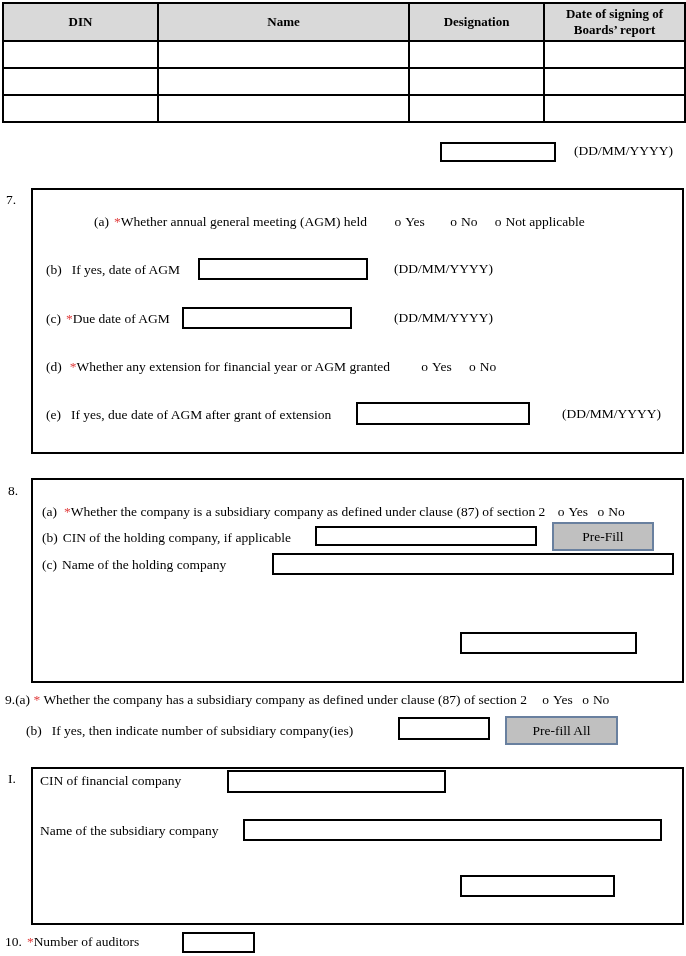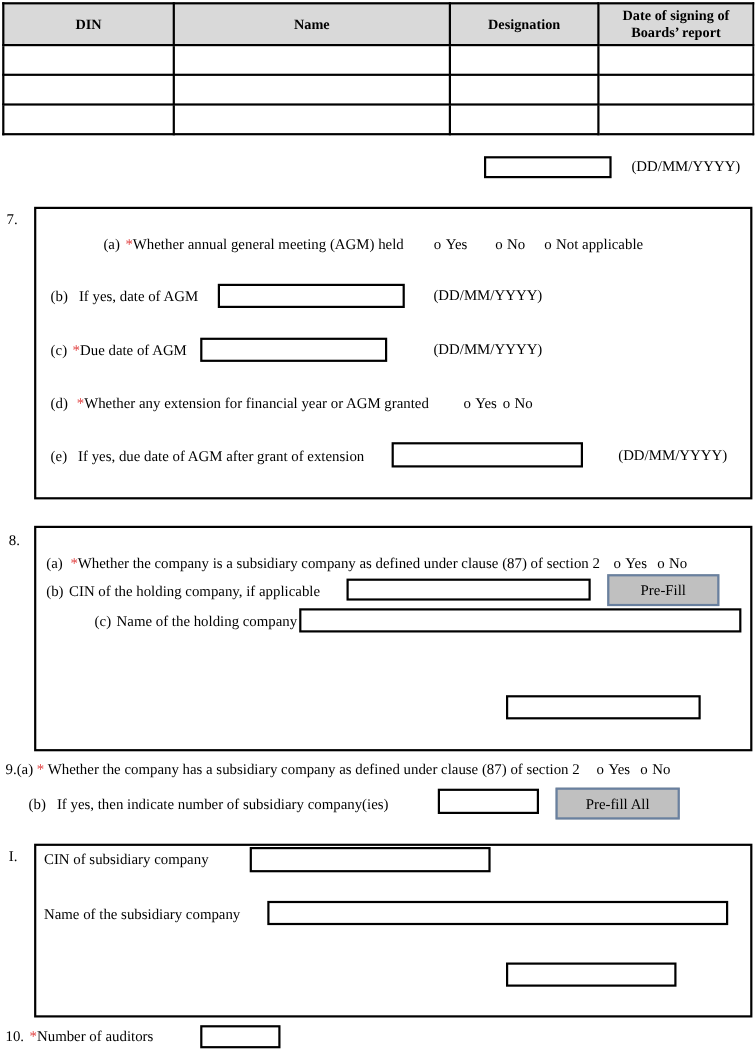--- a/index.html
+++ b/index.html
@@ -104,21 +104,21 @@
 
   <div class="lbl" style="left:46px;top:310px;">
     <span class="num">(c)</span><span class="req">*</span><span>Due date of AGM</span>
   </div>
   <input class="tin" style="left: 182px; top: 307px; width: 170px; height: 22px;" type="text" value="">
   <span class="hint" style="left:394px;top:310px;">(DD/MM/YYYY)</span>
 
   <div class="lbl" style="left:46px;top:358px;">
     <span class="num" style="margin-right:8px;">(d)</span><span class="req">*</span><span>Whether any extension for financial year or AGM granted</span>
     <span class="radio-opt" style="margin-left:28px;"><span class="radio-glyph">o</span><span>Yes</span></span>
-    <span class="radio-opt" style="margin-left:2px;"><span class="radio-glyph">o</span><span>No</span></span>
+    <span class="radio-opt" style="margin-left:14px;"><span class="radio-glyph">o</span><span>No</span></span>
   </div>
 
   <div class="lbl" style="left:46px;top:406px;">
     <span class="num" style="margin-right:10px;">(e)</span><span>If yes, due date of AGM after grant of extension</span>
   </div>
   <input class="tin" style="left: 356px; top: 402px; width: 174px; height: 23px;" type="text" value="">
   <span class="hint" style="left:562px;top:406px;">(DD/MM/YYYY)</span>
 
   <div class="box" style="left:31px;top:478px;width:653px;height:205px;"></div>
   <div class="lbl" style="left:8px;top:482px;">8.</div>
@@ -128,21 +128,21 @@
     <span class="radio-opt" style="margin-left:9px;"><span class="radio-glyph">o</span><span>Yes</span></span>
     <span class="radio-opt" style="margin-left:6px;"><span class="radio-glyph">o</span><span>No</span></span>
   </div>
 
   <div class="lbl" style="left:42px;top:529px;">
     <span class="num">(b)</span><span>CIN of the holding company, if applicable</span>
   </div>
   <input class="tin" style="left: 315px; top: 526px; width: 222px; height: 20px;" type="text" value="">
   <button class="btn" style="left:552px;top:522px;width:102px;height:29px;">Pre-Fill</button>
 
-  <div class="lbl" style="left:42px;top:556px;margin-left:44px;">
+  <div class="lbl" style="left:42px;top:556px;">
     <span class="num">(c)</span><span>Name of the holding company</span>
   </div>
   <input class="tin" style="left: 272px; top: 553px; width: 402px; height: 22px;" type="text" value="">
 
   <input class="tin" style="left: 460px; top: 632px; width: 177px; height: 22px;" type="text" value="">
 
   <div class="lbl" style="left:5px;top:691px;">
     <span>9.(a)</span>
     <span class="req">*</span>
     <span>Whether the company has a subsidiary company as defined under clause (87) of section 2</span>
@@ -152,21 +152,21 @@
 
   <div class="lbl" style="left:26px;top:722px;">
     <span class="num" style="margin-right:10px;">(b)</span><span>If yes, then indicate number of subsidiary company(ies)</span>
   </div>
   <input class="tin" style="left: 398px; top: 717px; width: 92px; height: 23px;" type="text" value="">
   <button class="btn" style="left:505px;top:716px;width:113px;height:29px;">Pre-fill All</button>
 
   <div class="box" style="left:31px;top:767px;width:653px;height:158px;"></div>
   <div class="lbl" style="left:8px;top:770px;">I.</div>
 
-  <div class="lbl" style="left:40px;top:772px;">CIN  of subsidiary company</div>
+  <div class="lbl" style="left:40px;top:772px;">CIN  of financial company</div>
   <input class="tin" style="left: 227px; top: 770px; width: 219px; height: 23px;" type="text" value="">
 
   <div class="lbl" style="left:40px;top:822px;">Name of the subsidiary company</div>
   <input class="tin" style="left: 243px; top: 819px; width: 419px; height: 22px;" type="text" value="">
 
   <input class="tin" style="left: 460px; top: 875px; width: 155px; height: 22px;" type="text" value="">
 
   <div class="lbl" style="left:5px;top:933px;">
     <span class="num">10.</span><span class="req">*</span><span>Number of auditors</span>
   </div>

